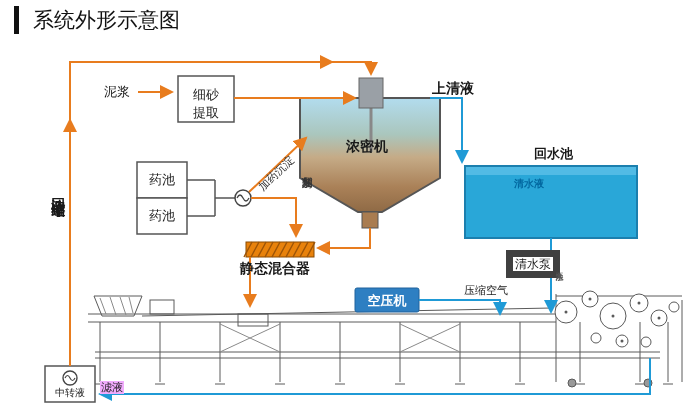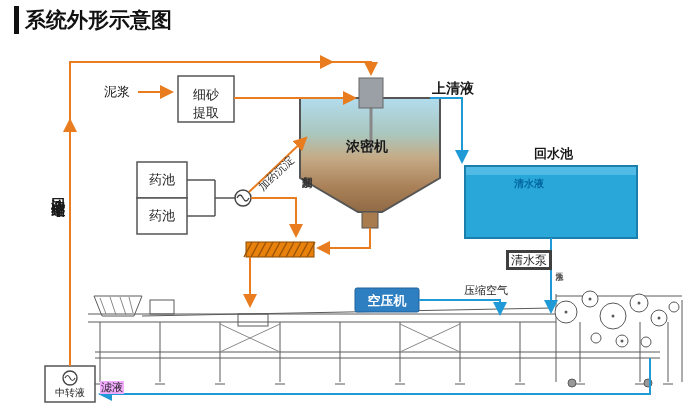--- a/index.html
+++ b/index.html
@@ -2,23 +2,23 @@
 <html><head>
 <meta charset="utf-8">
 <style>
   html,body{margin:0;padding:0;background:#fff;}
   #stage{position:relative;width:700px;height:420px;background:#fff;overflow:hidden;
          font-family:"Liberation Sans", sans-serif;}
   svg{position:absolute;left:0;top:0;}
   .lbl{position:absolute;color:#1a1a1a;white-space:nowrap;line-height:1.2;}
   .b{font-weight:bold;}
   .v{writing-mode:vertical-rl;text-orientation:upright;}
-  .boxed{background:#fff;border:3px solid #404040;padding:0 2px;}
-  #title{position:absolute;left:14px;top:6px;font-size:21px;font-weight:700;color:#111;
-         border-left:5px solid #111;padding-left:6px;}
+  .boxed{background:#fff;border:7px solid #404040;padding:0 2px;}
+  #title{position:absolute;left:14px;top:6px;font-size:21px;font-weight:400;color:#111;
+         border-left:5px solid #111;padding-left:14px;}
   .center{text-align:center;}
 </style>
 </head>
 <body>
 
 <div id="stage">
 
   <svg width="700" height="420" viewBox="0 0 700 420">
     <defs>
       <marker id="ao" markerWidth="8" markerHeight="8" refX="6" refY="3.5" orient="auto">
@@ -141,20 +141,21 @@
 
   <div class="lbl v" style="left:554px;top:266px;font-size:8px;color:#555;">冲洗水泵</div>
 
   <div class="lbl center" style="left:137px;top:172px;width:50px;font-size:13px;">药池</div>
   <div class="lbl center" style="left:137px;top:208px;width:50px;font-size:13px;">药池</div>
 
   <div class="lbl" style="left:256px;top:184px;font-size:11px;transform:rotate(-44deg);transform-origin:0 0;color:#333;">加药沉淀</div>
 
   <div class="lbl v" style="left:300px;top:168px;font-size:11px;color:#333;">加药絮凝</div>
 
+  <div class="lbl b" style="left:240px;top:260px;font-size:14px;">静态混合器</div>
 
   <div class="lbl b center" style="left:355px;top:293px;width:64px;font-size:13px;color:#fff;">空压机</div>
 
   <div class="lbl" style="left:432px;top:284px;font-size:11px;margin-left:32px;">压缩空气</div>
 
   <div class="lbl b v" style="left:50px;top:186px;font-size:14px;letter-spacing:2px;">回浓缩罐</div>
 
   <div class="lbl center" style="left:45px;top:387px;width:50px;font-size:10px;">中转液</div>
 
   <div class="lbl" style="left:100px;top:381px;font-size:11px;background:#f0abfc;padding:0 1px;">滤液</div>

